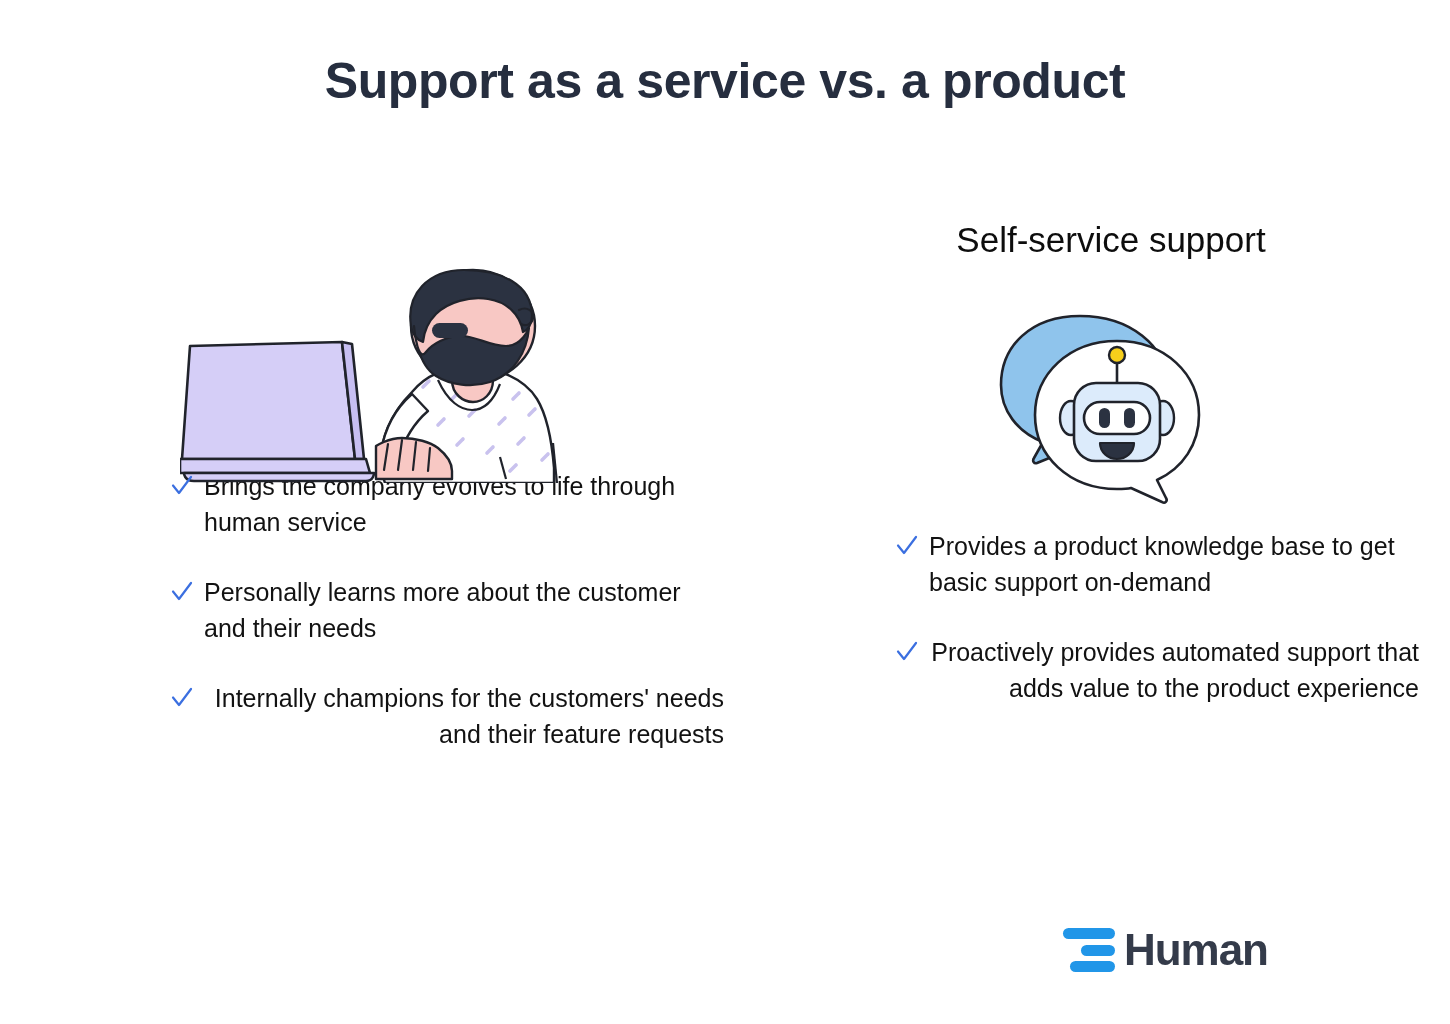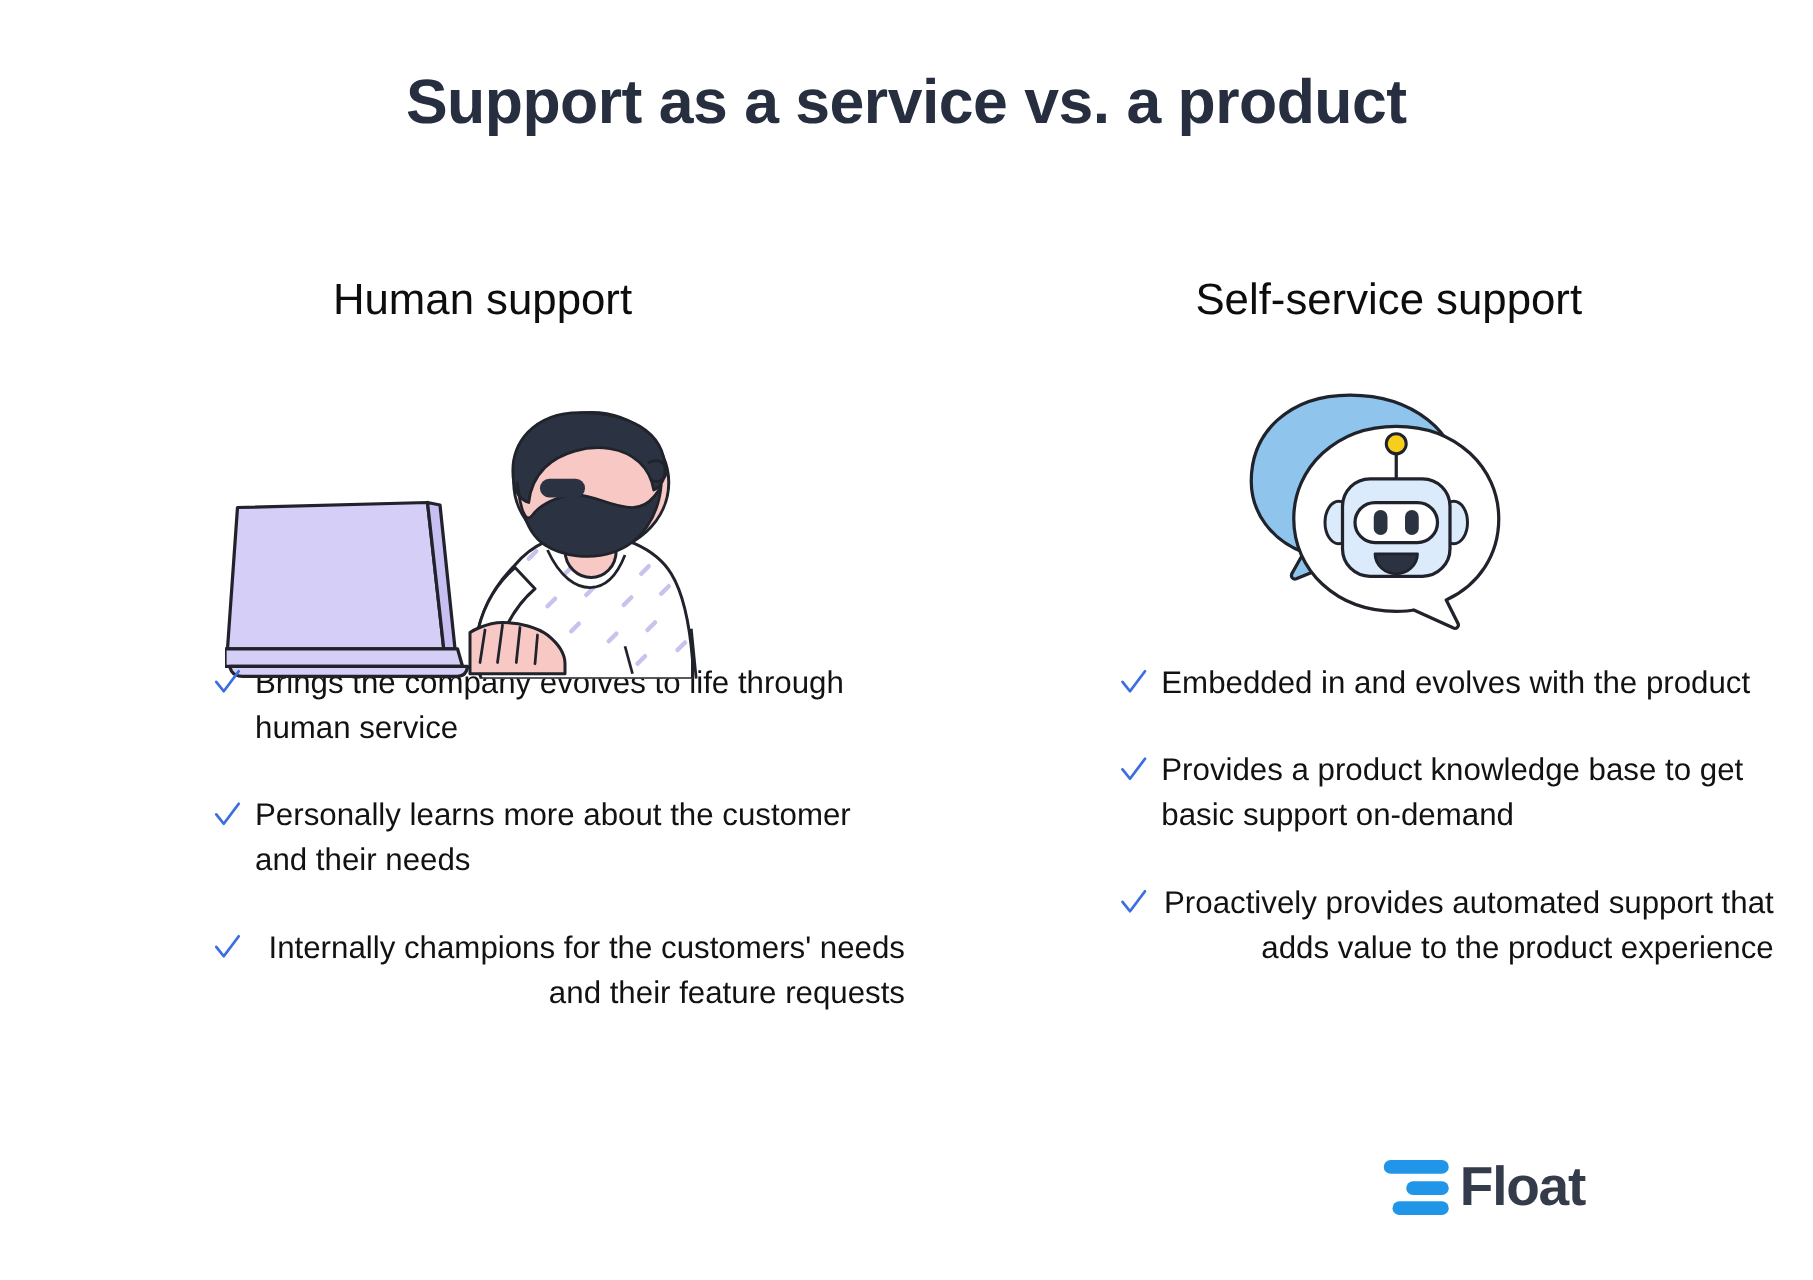--- a/index.html
+++ b/index.html
@@ -143,21 +143,20 @@
 <body>
 
 <div class="page">
 
   <div class="title">Support as a service vs. a product</div>
 
   <div class="columns">
 
     <div class="column col-left">
 
-      <div class="col-heading">Human support</div>
 
       <div class="art">
         <div class="art-inner art-human">
           <svg width="400" height="215" viewBox="0 0 400 215" fill="none" xmlns="http://www.w3.org/2000/svg">
 
             <path d="M232 124 C247 106 268 99 289 99 C316 99 344 110 357 131 C368 149 372 175 374 200 L374 215 L205 215 L200 200 C200 170 212 144 232 124 Z" fill="#ffffff" stroke="#20232b" stroke-width="2.4" stroke-linejoin="round"></path>
 
             <g stroke="#C9C2EE" stroke-width="3.6" stroke-linecap="round">
               <line x1="243" y1="119" x2="249" y2="113"></line>
               <line x1="272" y1="131" x2="278" y2="125"></line>
@@ -270,44 +269,36 @@
         </div>
       </div>
 
       <ul class="bullets">
         <li>
           <span class="check">
             <svg width="24" height="27" viewBox="0 0 24 27" fill="none" xmlns="http://www.w3.org/2000/svg">
               <path d="M3 13.5 L9 21 L21 5" stroke="#3B6FE0" stroke-width="2.2" stroke-linecap="round" stroke-linejoin="round" fill="none"></path>
             </svg>
           </span>
-          <span class="bullet-text">Embedded in and evolves with the product</span>
-        </li>
-        <li>
-          <span class="check">
-            <svg width="24" height="27" viewBox="0 0 24 27" fill="none" xmlns="http://www.w3.org/2000/svg">
-              <path d="M3 13.5 L9 21 L21 5" stroke="#3B6FE0" stroke-width="2.2" stroke-linecap="round" stroke-linejoin="round" fill="none"></path>
-            </svg>
-          </span>
           <span class="bullet-text">Provides a product knowledge base to get basic support on-demand</span>
         </li>
         <li>
           <span class="check">
             <svg width="24" height="27" viewBox="0 0 24 27" fill="none" xmlns="http://www.w3.org/2000/svg">
               <path d="M3 13.5 L9 21 L21 5" stroke="#3B6FE0" stroke-width="2.2" stroke-linecap="round" stroke-linejoin="round" fill="none"></path>
             </svg>
           </span>
           <span class="bullet-text">Proactively provides automated support that adds value to the product experience</span>
         </li>
       </ul>
     </div>
   </div>
 
   <div class="logo">
     <div class="logo-bars">
       <span class="bar-1"></span>
       <span class="bar-2"></span>
       <span class="bar-3"></span>
     </div>
-    <div class="logo-word">Float</div>
+    <div class="logo-word">Human</div>
   </div>
 
 </div>
 
 </body></html>

